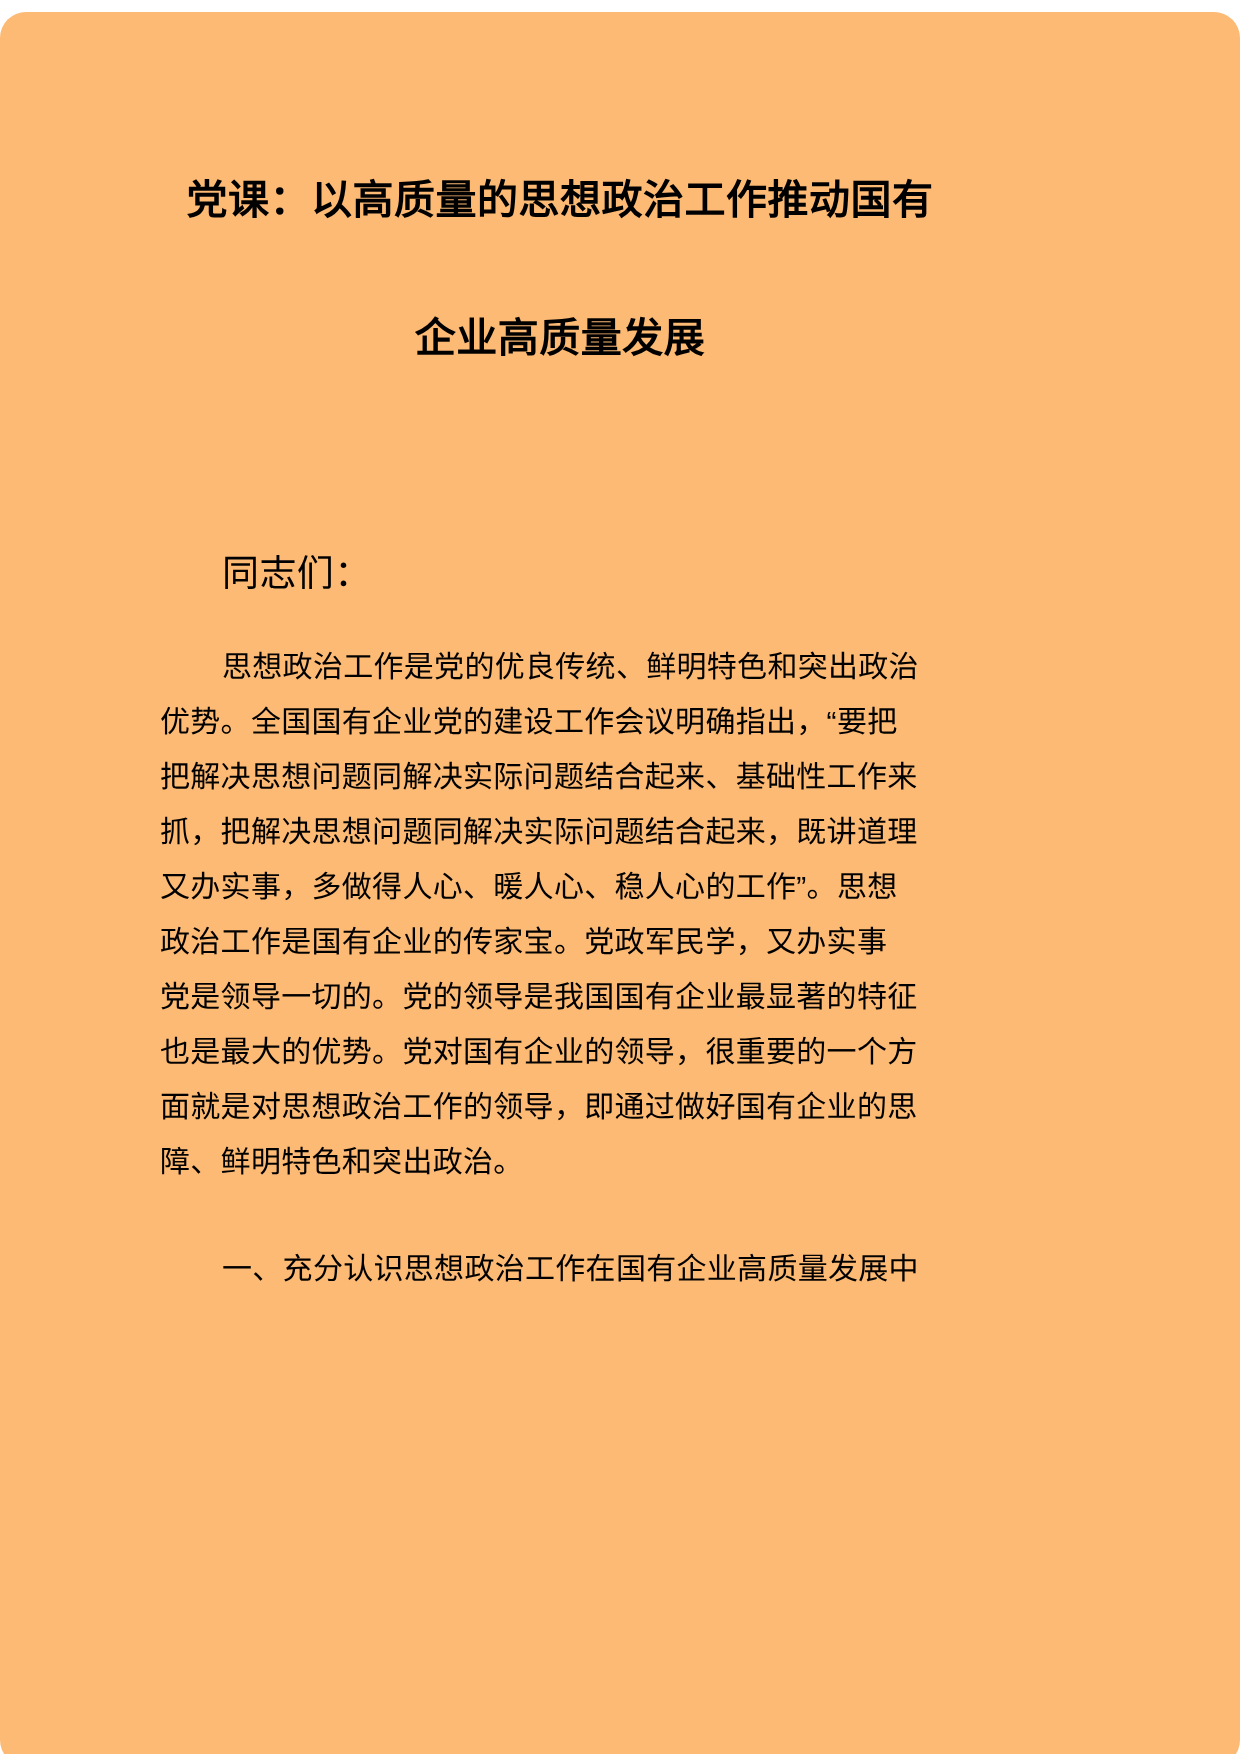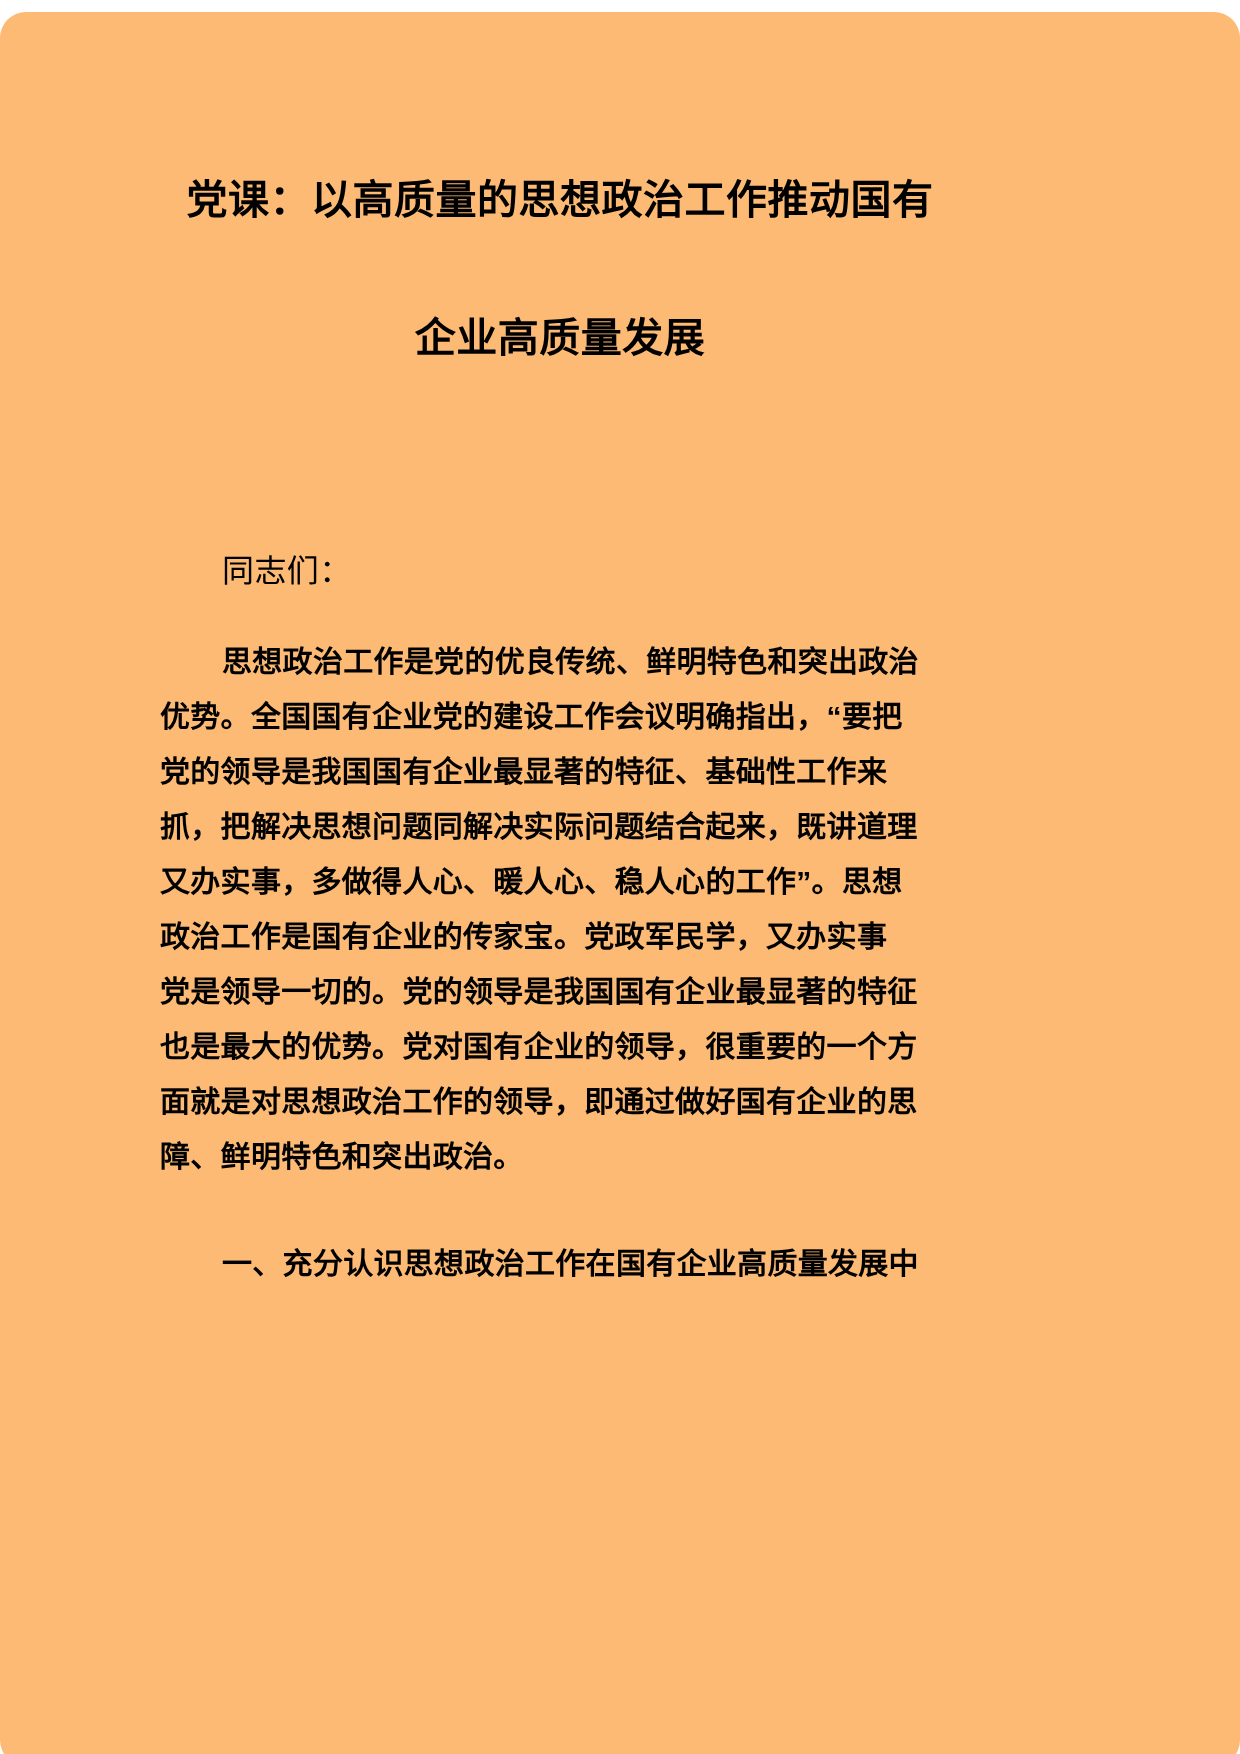--- a/index.html
+++ b/index.html
@@ -46,37 +46,36 @@
   }
 
   .title-line + .title-line {
     margin-top: 97px;
   }
 
   
   .salutation {
     margin: 0;
     padding-top: 196px;
-    font-size: 32px;
+    font-size: 37px;
     line-height: 1.0;
     text-indent: 62px;
     letter-spacing: 0.4px;
     color: #000000;
   }
 
   
   .para {
     margin: 0;
     font-size: 30px;
     line-height: 55px;
     letter-spacing: 0.3px;
     text-align: justify;
     text-justify: inter-ideograph;
     color: #000000;
-    font-weight: bold;
   }
 
   .para .para-line {
     display: block;
     white-space: nowrap;
   }
 
   .para-1 {
     padding-top: 47px;
   }
@@ -100,21 +99,21 @@
     <h1 class="doc-title">
       <span class="title-line">党课：以高质量的思想政治工作推动国有</span>
       <span class="title-line">企业高质量发展</span>
     </h1>
 
     <p class="salutation">同志们：</p>
 
     <p class="para para-1">
       <span class="para-line"><span class="indent"></span><span>思想政治工作是党的优良传统、鲜明特色和突出政治</span></span>
       <span class="para-line">优势。全国国有企业党的建设工作会议明确指出，“要把</span>
-      <span class="para-line">党的领导是我国国有企业最显著的特征、基础性工作来</span>
+      <span class="para-line">把解决思想问题同解决实际问题结合起来、基础性工作来</span>
       <span class="para-line">抓，把解决思想问题同解决实际问题结合起来，既讲道理</span>
       <span class="para-line">又办实事，多做得人心、暖人心、稳人心的工作”。思想</span>
       <span class="para-line">政治工作是国有企业的传家宝。党政军民学，又办实事</span>
       <span class="para-line">党是领导一切的。党的领导是我国国有企业最显著的特征</span>
       <span class="para-line">也是最大的优势。党对国有企业的领导，很重要的一个方</span>
       <span class="para-line">面就是对思想政治工作的领导，即通过做好国有企业的思</span>
       <span class="para-line">障、鲜明特色和突出政治。</span>
     </p>
 
     <p class="para para-2">

